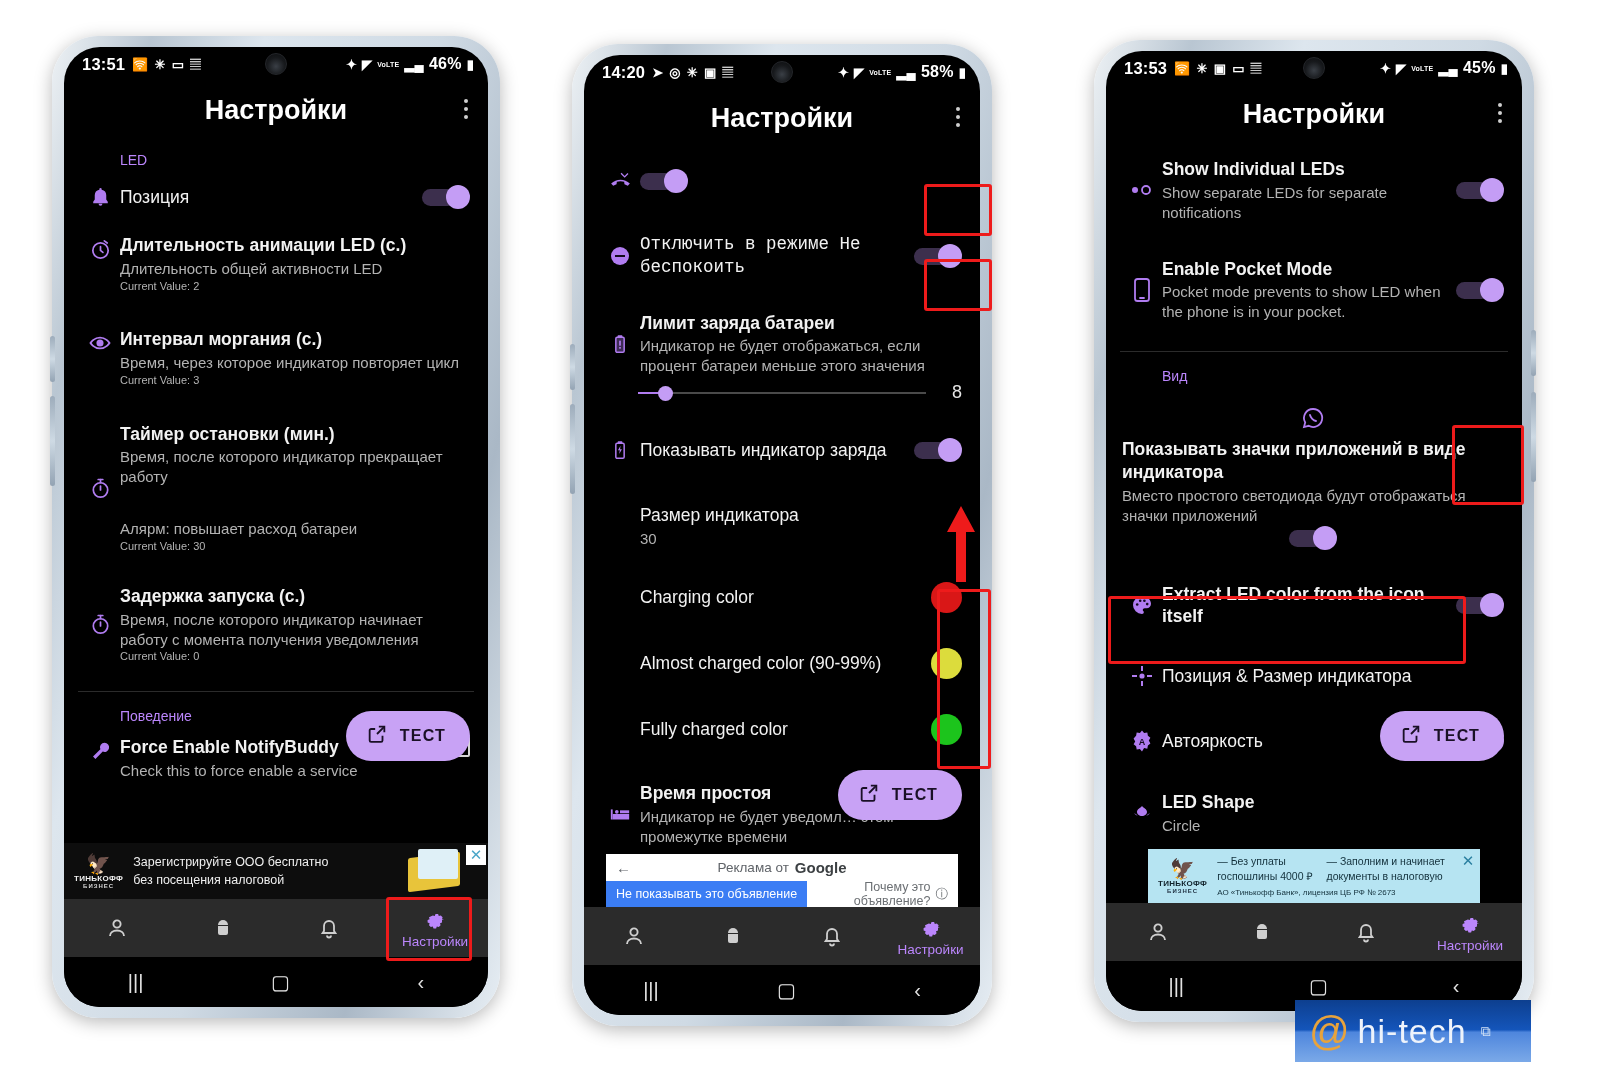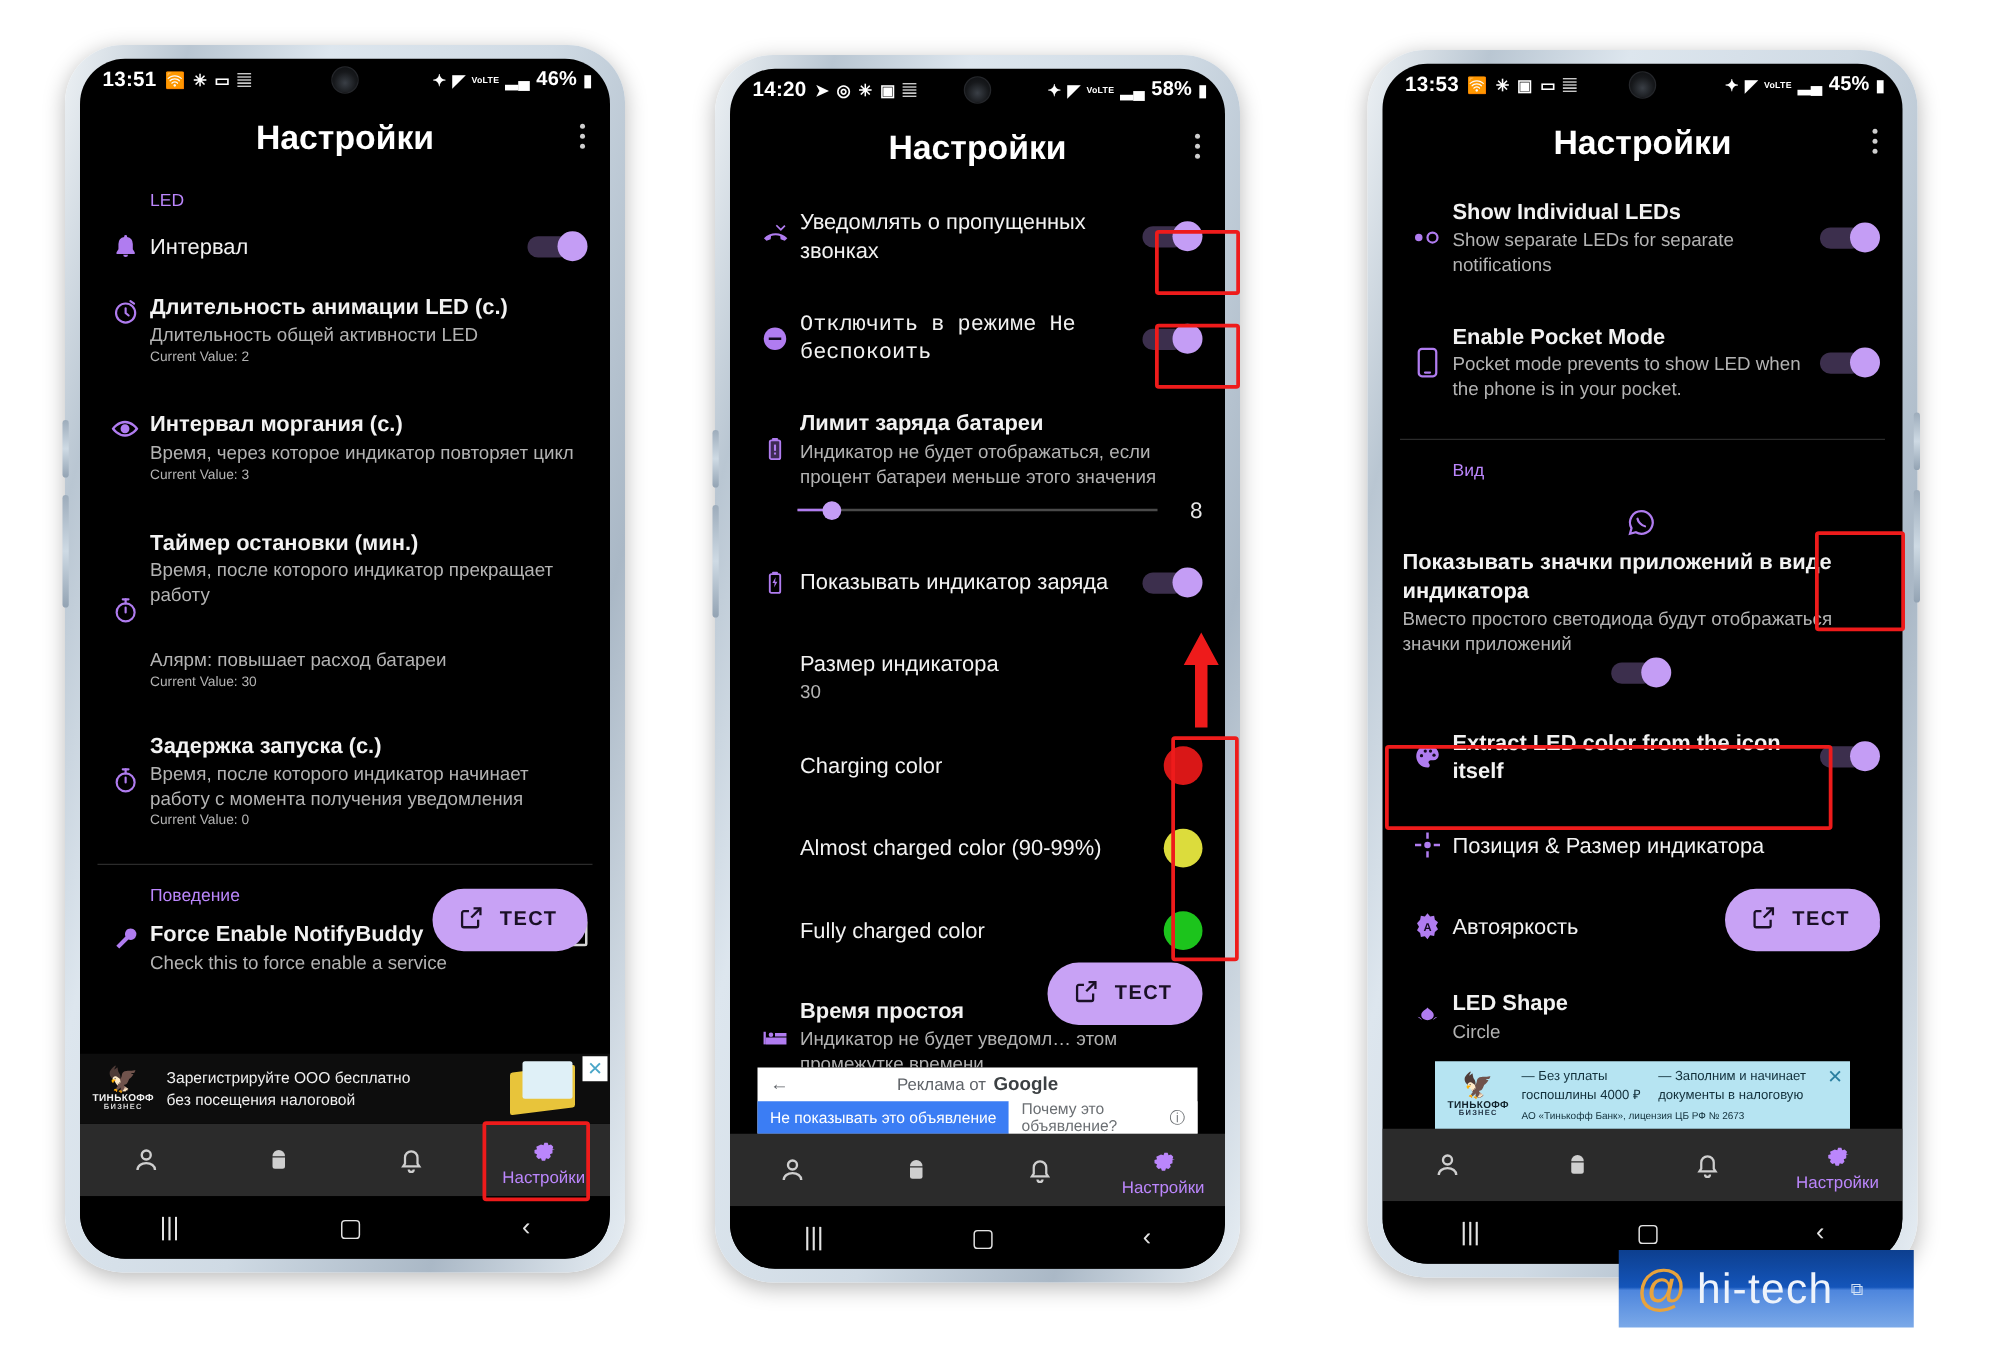--- a/index.html
+++ b/index.html
@@ -161,21 +161,21 @@
   }
   .ad-google .g-back { position: absolute; left: 10px; font-size: 15px; color: #5f6368; }
   .ad-google .g-logo { font-size: 15px; font-weight: bold; color: #3c4043; margin-left: 6px; }
   .ad-google .g-btns { display: flex; height: 26px; }
   .ad-google .g-b1 {
     background: #3b7df4; color: #fff; font-size: 12.5px;
     display: flex; align-items: center; padding: 0 10px; flex: 0 0 auto;
   }
   .ad-google .g-b2 {
     background: #fff; color: #6b6f73; font-size: 12.5px;
-    display: flex; align-items: center; gap: 5px; padding: 0 10px; flex: 1 1 auto;
+    display: flex; align-items: center; gap: 5px; padding: 0 10px; flex: 1 1 auto; text-align: right;
   }
 
   
   .bottomnav {
     flex: 0 0 auto; height: 58px;
     background: #2b2b2b;
     display: flex; align-items: center;
   }
   .navitem {
     flex: 1 1 0; display: flex; flex-direction: column;
@@ -254,21 +254,21 @@
     <div class="list">
       <div class="section-hdr">LED</div>
 
       <div class="row center" style="padding-top:4px;padding-bottom:4px;">
         <div class="row-ico">
           <svg width="23" height="23" viewBox="0 0 24 24" fill="currentColor">
               <path d="M12 2a1.2 1.2 0 011.2 1.2v.6A6 6 0 0118 9.6V14l1.6 2.4V18H4.4v-1.6L6 14V9.6A6 6 0 0110.8 3.8v-.6A1.2 1.2 0 0112 2zm0 18.5a2 2 0 01-2-2h4a2 2 0 01-2 2z"></path>
             </svg>
         </div>
         <div class="row-txt">
-            <div class="row-title">Интервал</div>
+            <div class="row-title">Позиция</div>
           </div>
         <div class="row-right">
           <div class="toggle">
               <span class="track"></span>
               <span class="knob"></span>
             </div>
         </div>
       </div>
 
       <div class="row" style="padding-top:18px;">
@@ -455,23 +455,20 @@
 
     <div class="list">
 
       <div class="row center" style="padding-top:22px;">
         <div class="row-ico">
           <svg width="25" height="25" viewBox="0 0 24 24" fill="currentColor">
               <path d="M3 14c5-5 13-5 18 0l-2 2-3.2-1.3-.3-2.4c-2.1-.7-4.9-.7-7 0l-.3 2.4L5 16l-2-2z"></path>
               <path d="M13 5.4l3 3 3.6-3.6-.9-.9-2.7 2.7-3-3-.9.9z"></path>
             </svg>
         </div>
-        <div class="row-txt">
-            <div class="row-title">Уведомлять о пропущенных звонках</div>
-          </div>
         <div class="row-right">
             <div class="toggle">
               <span class="track"></span>
               <span class="knob"></span>
             </div>
           </div>
       </div>
 
       <div class="row center" style="padding-top:24px;font-family:Liberation Mono, monospace;">
         <div class="row-ico">

